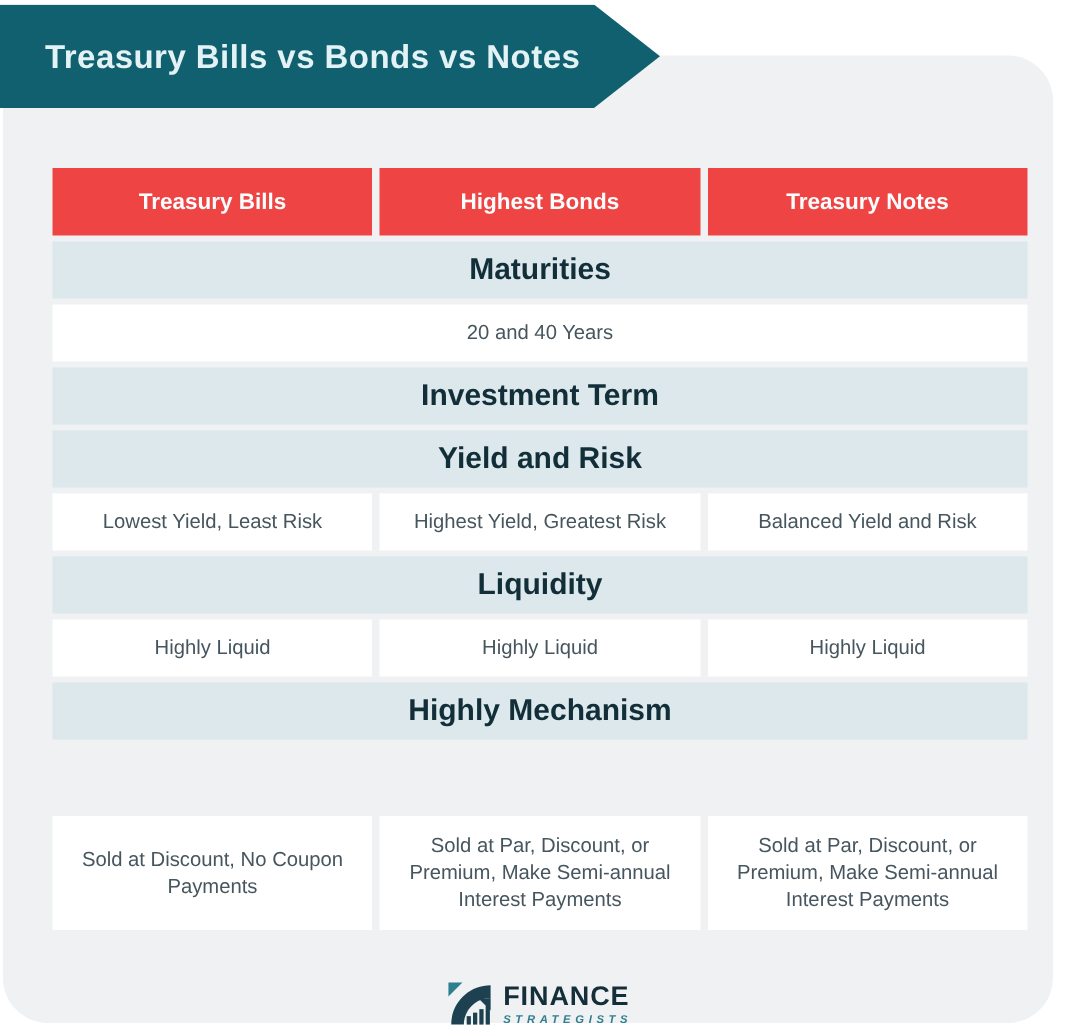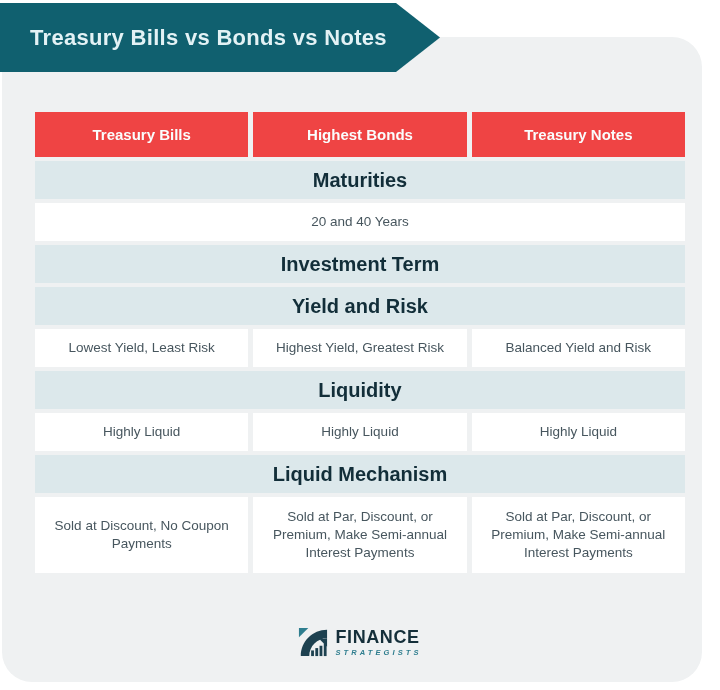--- a/index.html
+++ b/index.html
@@ -28,40 +28,40 @@
     margin:0;font-size:22px;font-weight:bold;color:#e3f2f5;letter-spacing:0.3px;
   }
 
   
   .table{
     position:absolute;left:35px;top:112px;width:650px;
     display:flex;flex-direction:column;row-gap:4px;
   }
   .row{display:flex;column-gap:5px;height:38px;}
   .row.head{height:45px;}
-  .row.tall{height:76px;}
+  .row.tall{height:76px;margin-top:47px;}
   .hcell{
     flex:1;background:#ef4444;color:#fafdfd;
     font-weight:bold;font-size:15px;
     display:flex;align-items:center;justify-content:center;
   }
   .scell{
     flex:1;background:#dce8eb;color:#122e39;
     font-weight:bold;font-size:20px;
     display:flex;align-items:center;justify-content:center;
   }
   .dcell{
     flex:1;background:#ffffff;color:#47565e;font-size:13.5px;line-height:1.35;
     display:flex;align-items:center;justify-content:center;
     text-align:center;padding:4px 14px;box-sizing:border-box;
   }
 
   
   .footer{
-    position:absolute;left:0;top:627px;width:720px;
+    position:absolute;left:0;top:654px;width:720px;
     display:flex;align-items:center;justify-content:center;column-gap:7px;
   }
   .logo-icon{display:block;}
   .brand{display:flex;flex-direction:column;align-items:flex-start;}
   .brand-primary{font-size:18px;font-weight:bold;color:#152f3a;letter-spacing:0.6px;line-height:1;}
   .brand-secondary{font-size:7.5px;font-weight:bold;color:#2f7e8f;letter-spacing:3.1px;line-height:1;margin-top:3px;font-style:italic;}
 </style>
 </head>
 <body>
 
@@ -104,21 +104,21 @@
     <div class="row">
       <div class="scell">Liquidity</div>
     </div>
     <div class="row">
       <div class="dcell">Highly Liquid</div>
       <div class="dcell">Highly Liquid</div>
       <div class="dcell">Highly Liquid</div>
     </div>
 
     <div class="row">
-      <div class="scell">Liquid Mechanism</div>
+      <div class="scell">Highly Mechanism</div>
     </div>
     <div class="row tall">
       <div class="dcell">Sold at Discount, No Coupon Payments</div>
       <div class="dcell">Sold at Par, Discount, or Premium, Make Semi-annual Interest Payments</div>
       <div class="dcell">Sold at Par, Discount, or Premium, Make Semi-annual Interest Payments</div>
     </div>
 
   </div>
 
   <div class="footer">

